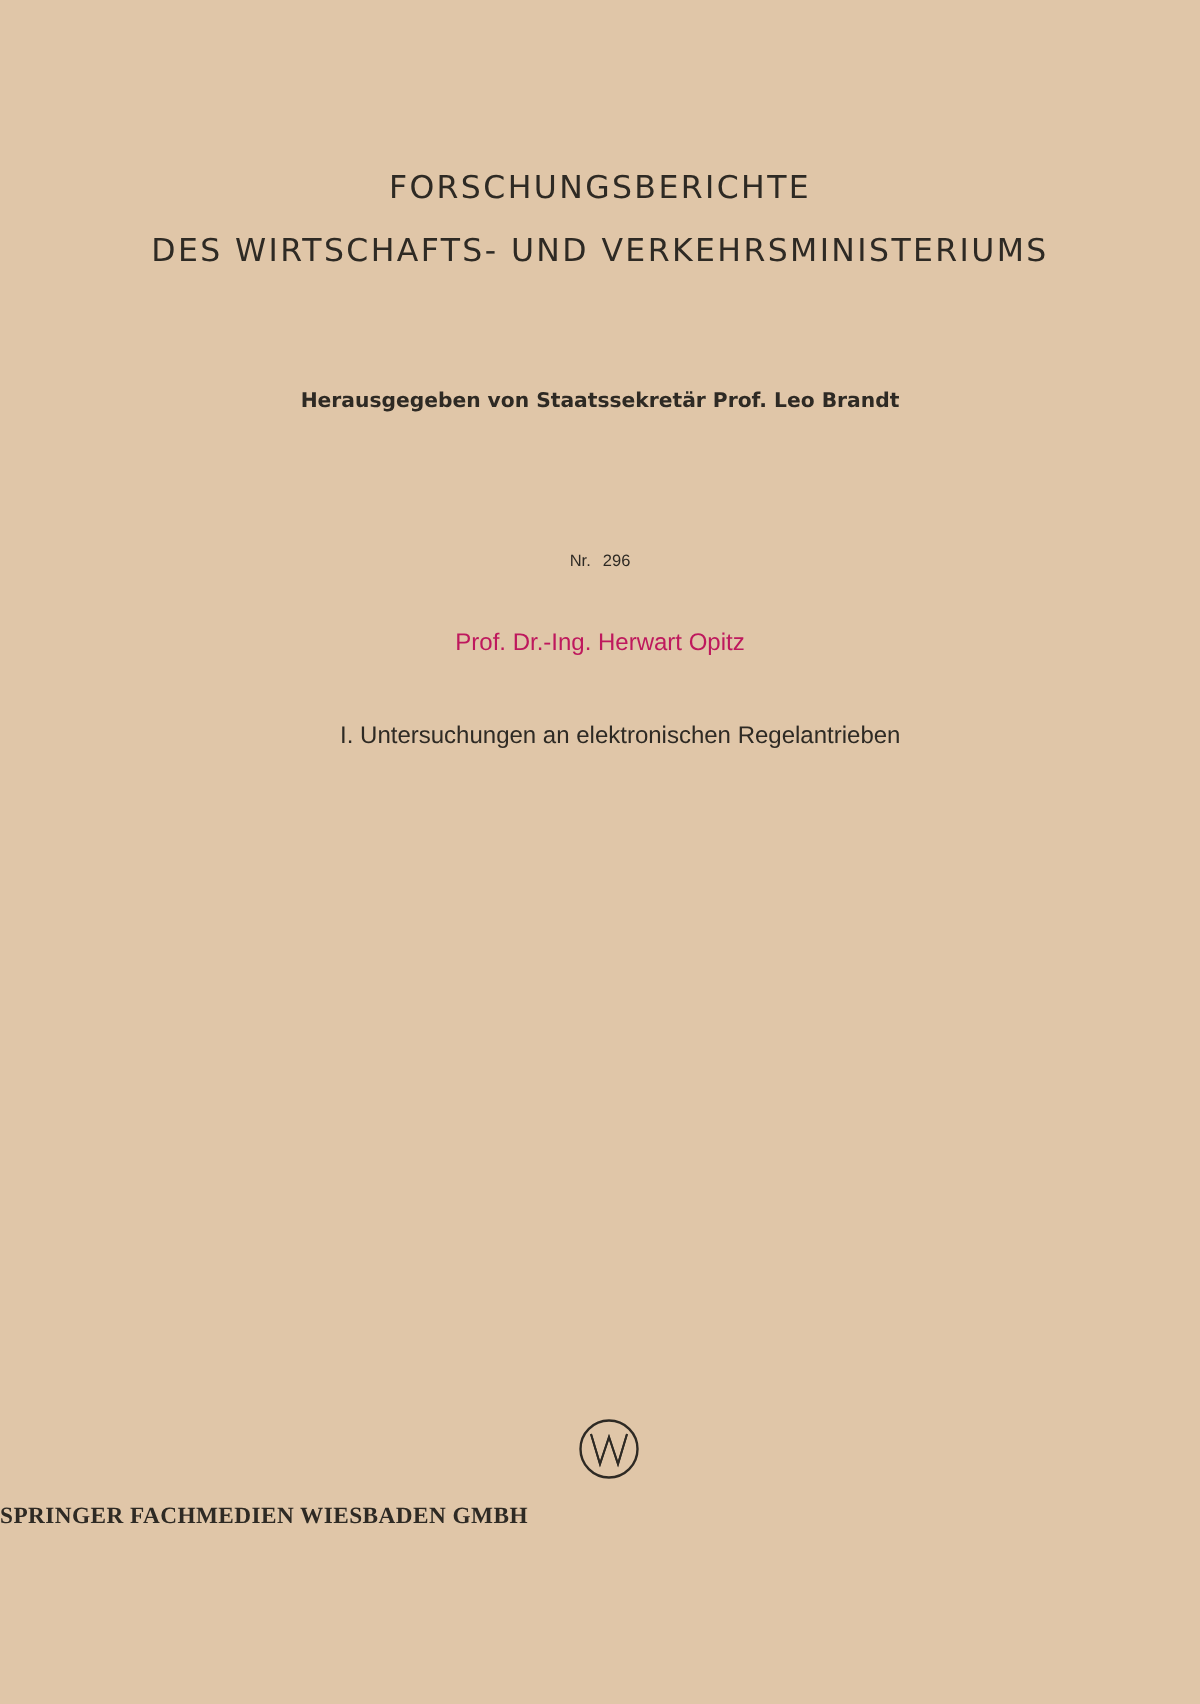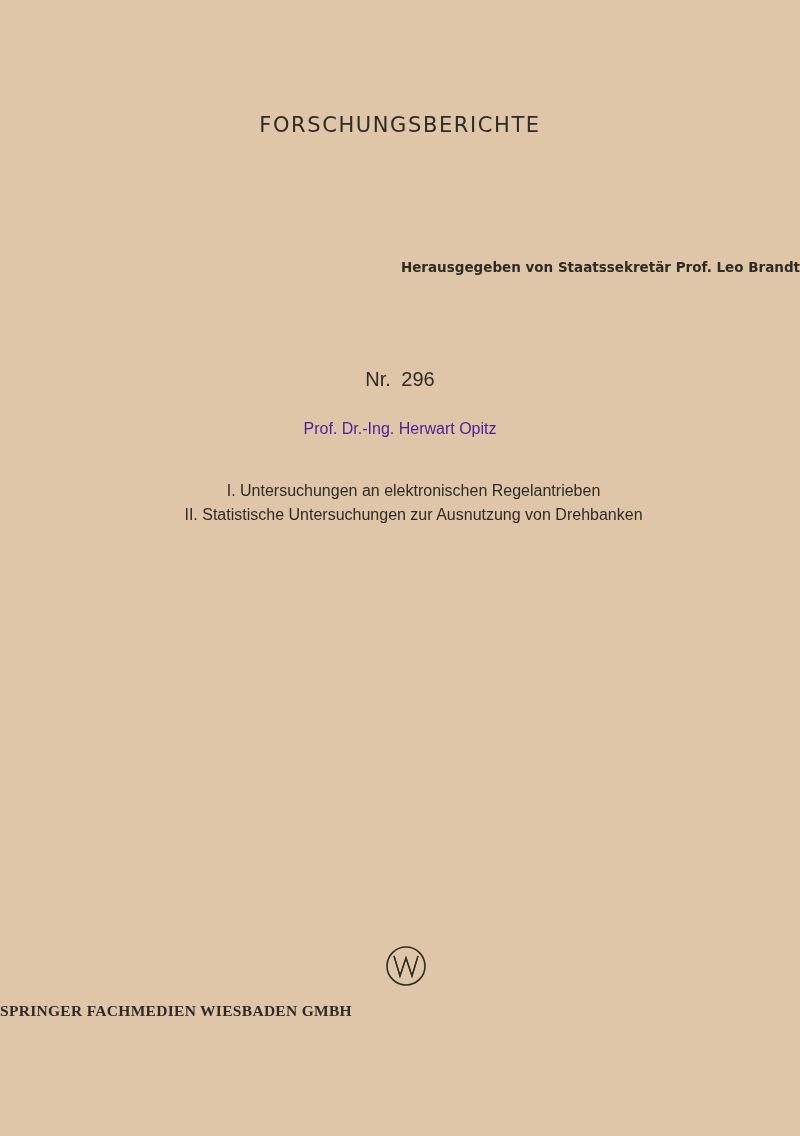--- a/index.html
+++ b/index.html
@@ -14,40 +14,40 @@
     position: absolute; left: 0; right: 0; top: 104px;
     text-align: center;
     font-family: "DejaVu Sans", sans-serif;
     font-size: 21px;
     letter-spacing: 1.6px;
     color: #2e2a24;
   }
   .series div { height: 42px; line-height: 42px; }
   .editor {
     position: absolute; left: 0; right: 0; top: 259px;
-    text-align: right;
+    text-align: center;
     font-family: "DejaVu Sans", sans-serif;
     font-size: 13.5px;
     font-weight: bold;
     color: #2e2a24;
   }
   .number {
     position: absolute; left: 0; right: 0; top: 368px;
     text-align: center;
     font-family: "Liberation Sans", sans-serif;
-    font-size: 20px;
+    font-size: 11px;
     word-spacing: 5px;
     color: #2e2a24;
   }
   .author {
     position: absolute; left: 0; right: 0; top: 420px;
     text-align: center;
     font-family: "Liberation Sans", sans-serif;
     font-size: 16px;
-    color: #4c1d95;
+    color: #be185d;
   }
   .titles {
     position: absolute; left: 0; right: 0; top: 479px;
     text-align: center;
     font-family: "Liberation Sans", sans-serif;
     font-size: 16px;
     line-height: 24px;
     color: #2e2a24;
     margin-left: 27px;
   }
@@ -63,31 +63,31 @@
     font-weight: bold;
     letter-spacing: 0.3px;
     color: #2e2a24;
   }
 </style>
 </head>
 <body>
 
 <div class="series">
   <div>FORSCHUNGSBERICHTE</div>
+  <div>DES WIRTSCHAFTS- UND VERKEHRSMINISTERIUMS</div>
 </div>
 
 <div class="editor">Herausgegeben von Staatssekretär Prof. Leo Brandt</div>
 
 <div class="number">Nr.  296</div>
 
 <div class="author">Prof. Dr.-Ing. Herwart Opitz</div>
 
 <div class="titles">
   <div>I. Untersuchungen an elektronischen Regelantrieben</div>
-  <div>II. Statistische Untersuchungen zur Ausnutzung von Drehbanken</div>
 </div>
 
 <div class="logo">
   <svg width="42" height="42" viewBox="0 0 42 42">
     <circle cx="21" cy="21" r="19" fill="none" stroke="#2e2a24" stroke-width="1.6"></circle>
     <polyline points="9,11 15,31 21,13 27,31 33,11" fill="none" stroke="#2e2a24" stroke-width="1.4"></polyline>
     <polyline points="12,11 18,31 24,13 30,31 36,11" fill="none" stroke="#2e2a24" stroke-width="1.2" transform="translate(-3,0)"></polyline>
   </svg>
 </div>
 

